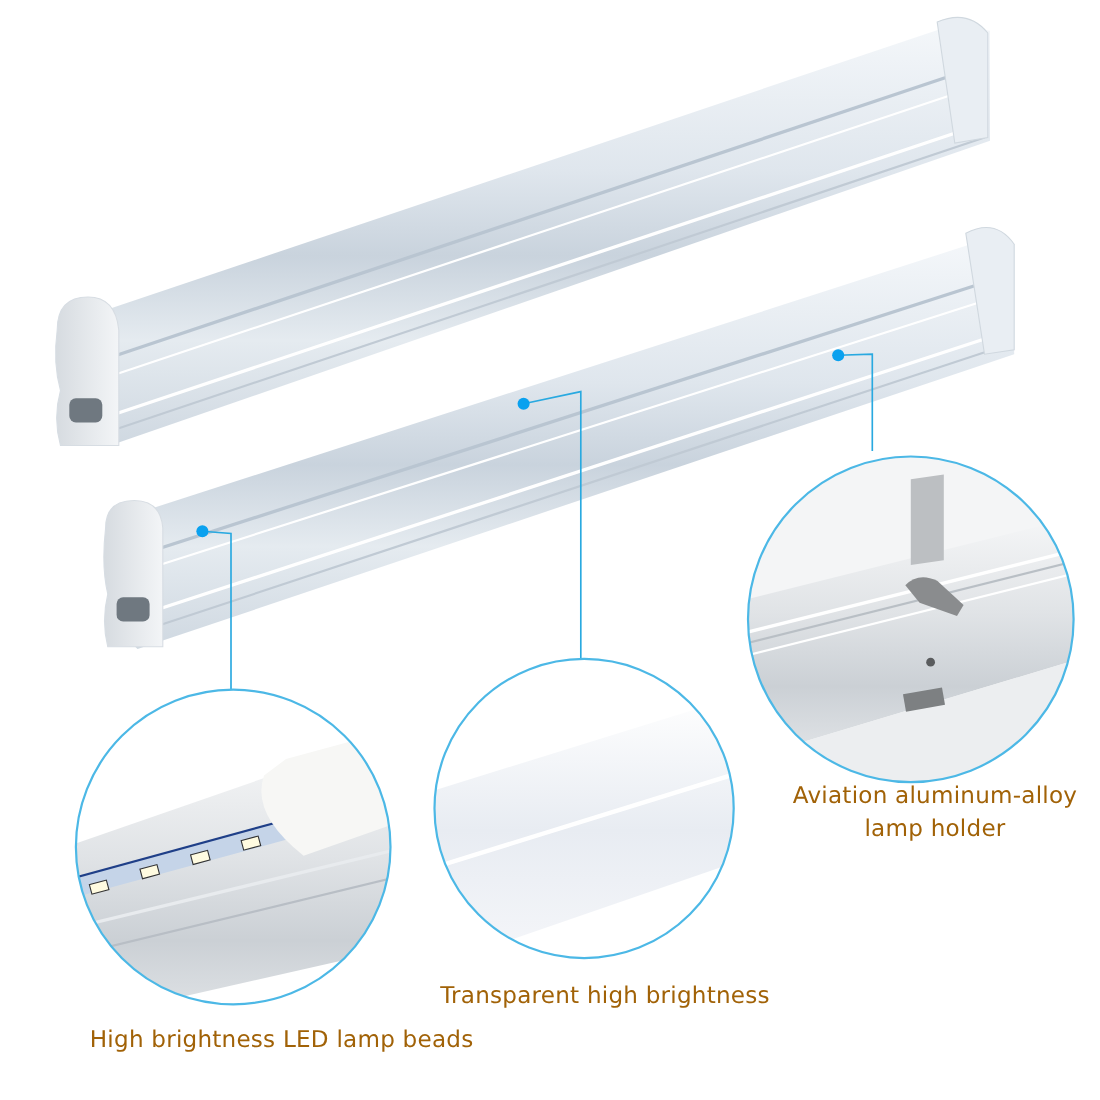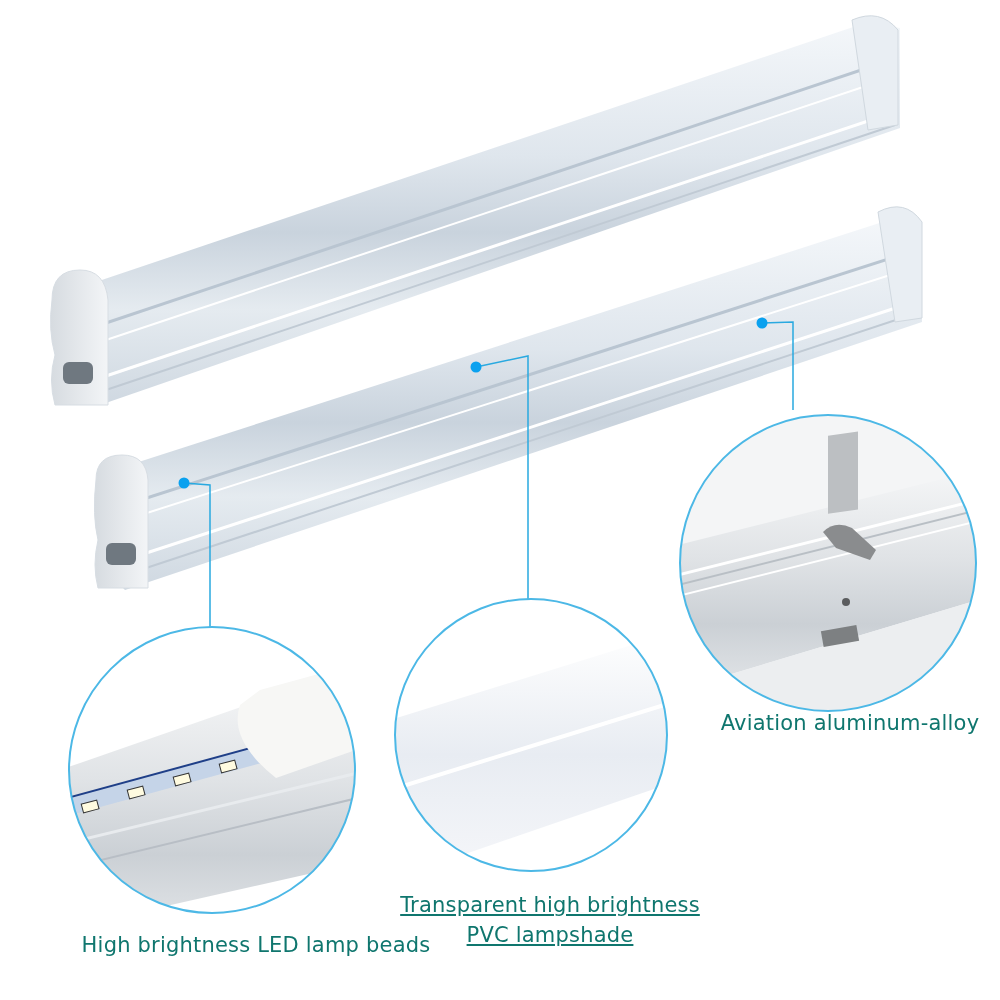--- a/index.html
+++ b/index.html
@@ -1,23 +1,23 @@
 <!DOCTYPE html>
 <html><head>
 <meta charset="utf-8">
 <style>
   html, body { margin: 0; padding: 0; background: #ffffff; }
   body { width: 1000px; height: 1000px; position: relative; overflow: hidden;
          font-family: "DejaVu Sans", "Liberation Sans", sans-serif; }
   .stage { position: absolute; inset: 0; }
   svg.art { position: absolute; left: 0; top: 0; width: 1000px; height: 1000px; }
-  .caption { position: absolute; color: #0f766e; font-size: 21px; line-height: 30px;
+  .caption { position: absolute; color: #a16207; font-size: 21px; line-height: 30px;
              text-align: center; white-space: nowrap; letter-spacing: 0.2px; }
   .cap-leds { left: 56px; top: 930px; width: 400px; }
-  .cap-shade { left: 380px; top: 890px; width: 340px; text-decoration: underline; }
+  .cap-shade { left: 380px; top: 890px; width: 340px; }
   .cap-holder { left: 700px; top: 708px; width: 300px; }
 </style>
 </head>
 <body>
 
 <div class="stage">
 <svg class="art" viewBox="0 0 1000 1000" xmlns="http://www.w3.org/2000/svg">
   <defs>
     <linearGradient id="tubeGrad" x1="0" y1="0" x2="0" y2="1">
       <stop offset="0" stop-color="#f4f7fa"></stop>
@@ -125,19 +125,19 @@
     <circle cx="828" cy="563" r="148" fill="none" stroke="#4cb8e6" stroke-width="2"></circle>
   </g>
 </svg>
 
 <div class="caption cap-leds">
   <div>High brightness LED lamp beads</div>
 </div>
 
 <div class="caption cap-shade">
   <div>Transparent high brightness</div>
-  <div>PVC lampshade</div>
 </div>
 
 <div class="caption cap-holder">
   <div>Aviation aluminum-alloy</div>
+  <div>lamp holder</div>
 </div>
 </div>
 
 </body></html>

